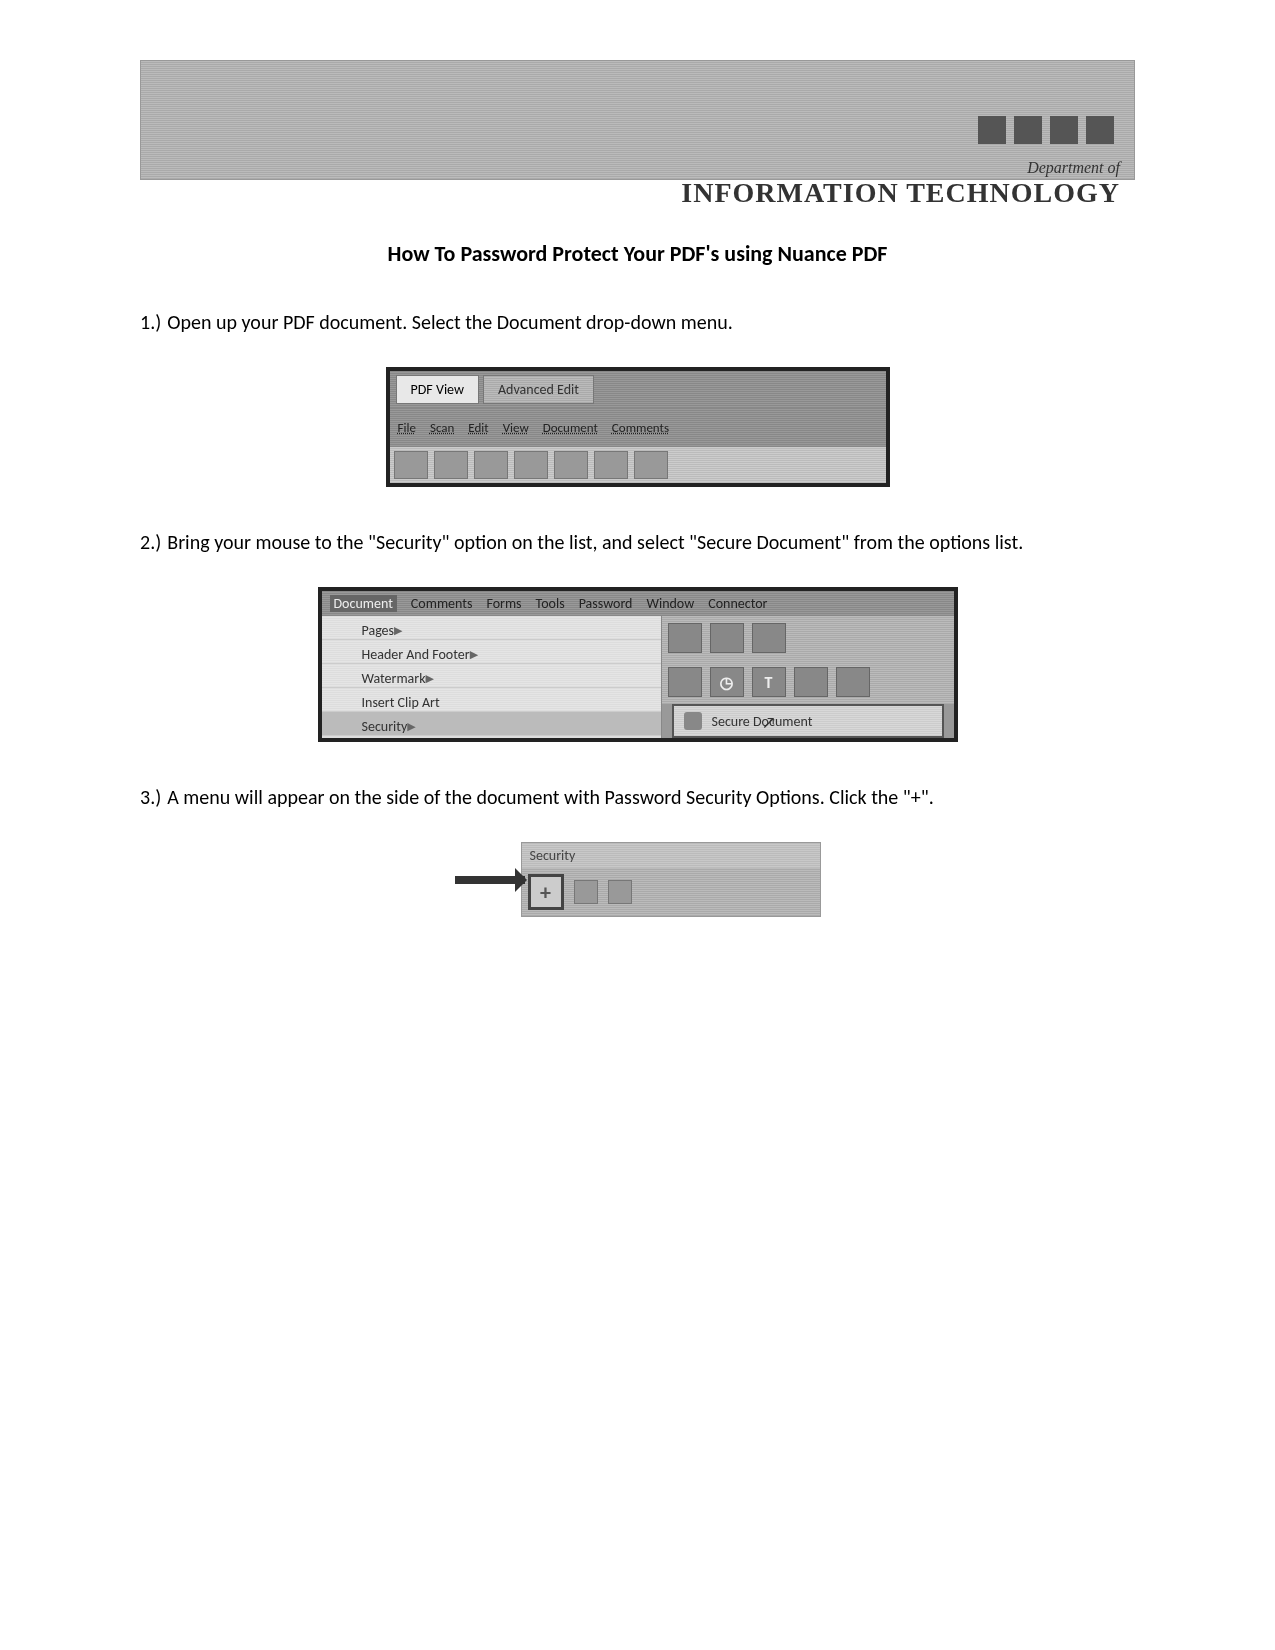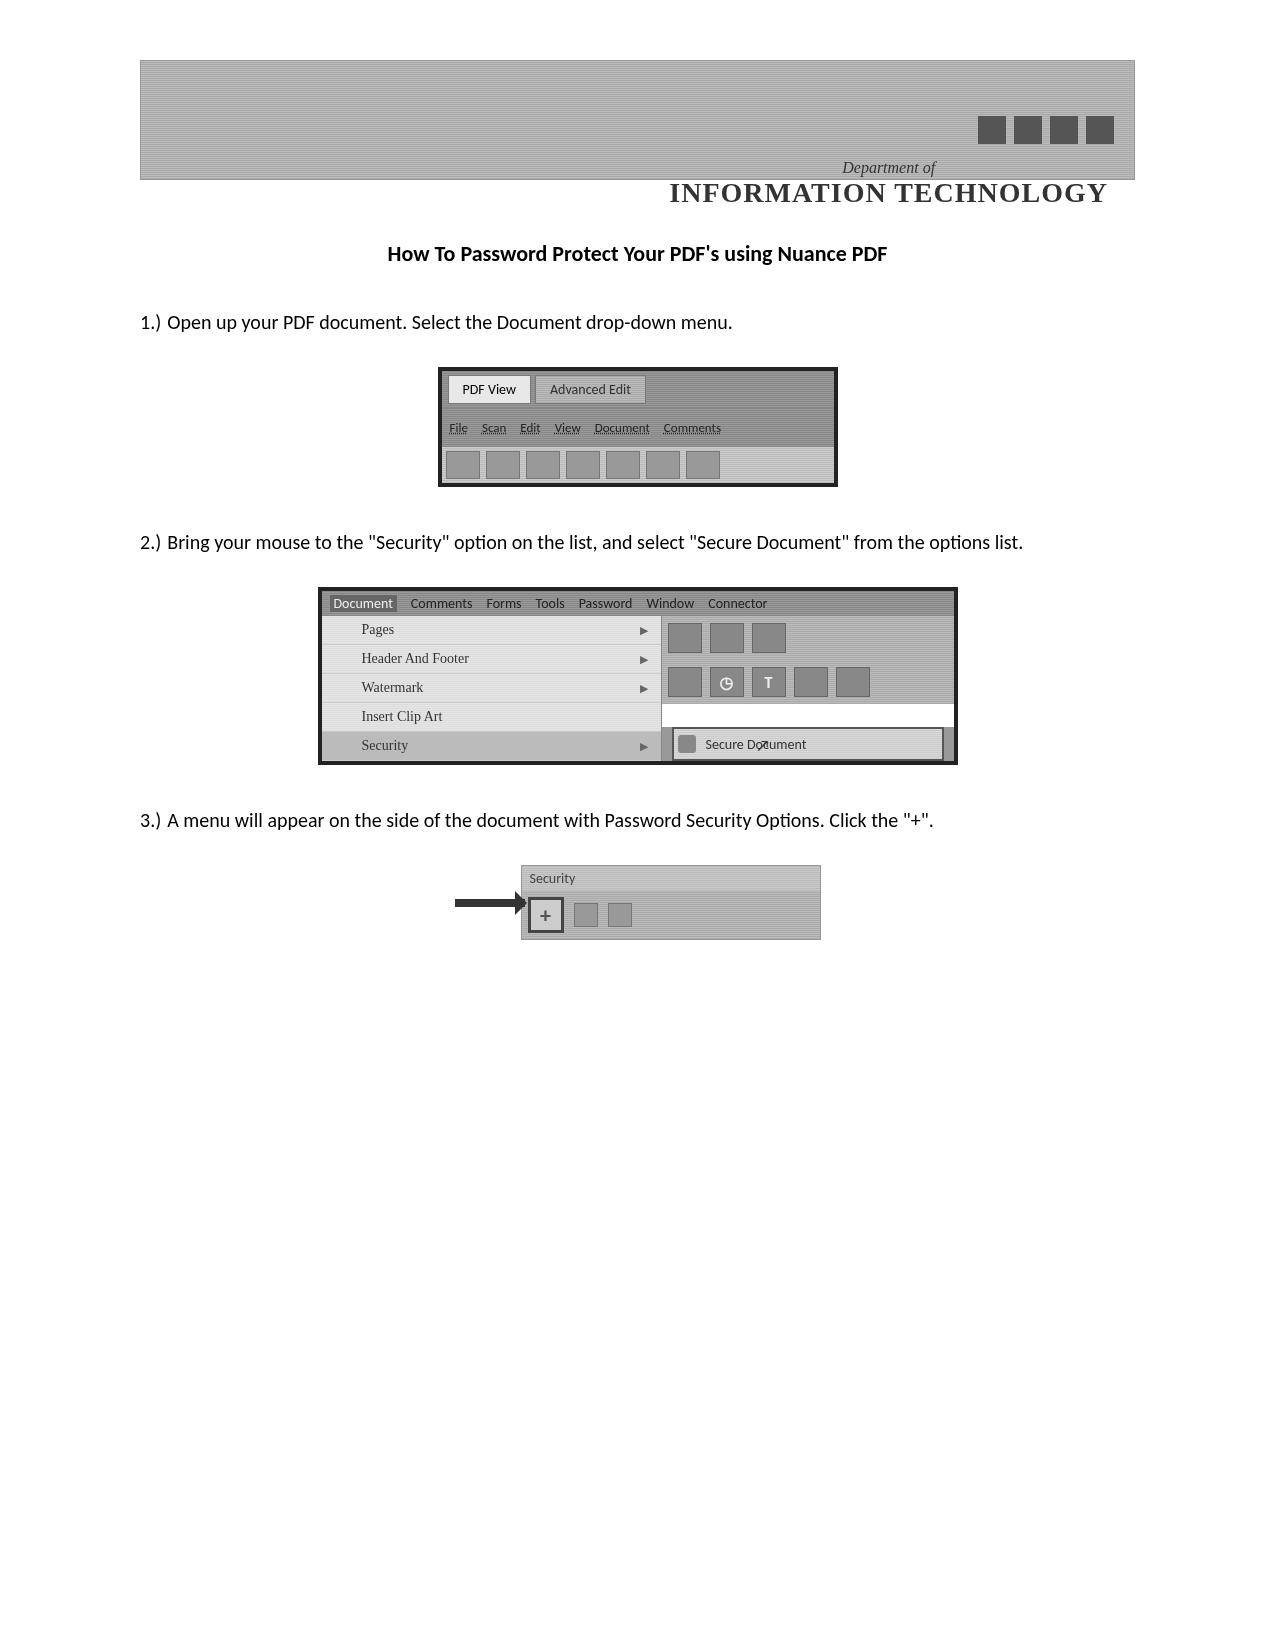--- a/index.html
+++ b/index.html
@@ -46,23 +46,23 @@
     .tagline {
       font-family: Georgia, serif;
       font-style: italic;
       color: #333;
       font-size: 16px;
       margin-top: 2px;
       margin-left: 150px;
     }
     .banner-right {
       position: absolute;
-      right: 26px;
+      right: 14px;
       bottom: -30px;
-      text-align: center;
+      text-align: right;
     }
     .dept-of {
       font-family: Georgia, serif;
       font-style: italic;
       font-size: 16px;
       color: #333;
     }
     .dept-name {
       font-family: Georgia, serif;
       font-size: 28px;
@@ -98,21 +98,21 @@
       gap: 6px;
     }
     .step-num { flex-shrink: 0; }
     .step-body { flex: 1; }
     
     .shot {
       margin: 20px auto 40px;
       display: block;
     }
     .shot1 {
-      width: 400px;
+      width: 504px;
       border: 4px solid #222;
       background: #ef4444;
     }
     .tabrow {
       display: flex;
       background: repeating-linear-gradient(0deg,#888 0,#888 1px,#999 1px,#999 2px);
       padding: 4px 6px;
       gap: 4px;
     }
     .tab {
@@ -169,28 +169,26 @@
     .s2-body {
       display: flex;
     }
     .s2-drop {
       width: 340px;
       background: #ddd;
       border-right: 1px solid #888;
     }
     .s2-item {
       display:flex;
-      justify-content: space-between;
       align-items:center;
-      padding: 6px 12px 6px 40px;
+      padding: 6px 12px 0 40px;
       font-size: 14px;
       color: #333;
       border-bottom: 1px solid #ccc;
       background: repeating-linear-gradient(0deg,#ddd 0,#ddd 1px,#e5e5e5 1px,#e5e5e5 2px);
-      font-family: Liberation Serif, serif;
     }
     .s2-item .arrow { color:#666; font-size:11px; }
     .s2-item.hl {
       background: #bbb;
     }
     .s2-right {
       flex:1;
       display:flex;
       flex-direction:column;
     }
@@ -203,21 +201,21 @@
       width:34px;height:30px;background:#888;border:1px solid #666;
       display:flex;align-items:center;justify-content:center;color:#eee;font-weight:bold;
     }
     .s2-white {
       flex:1; background:#fff;
     }
     .s2-flyout {
       border:2px solid #555;
       background: repeating-linear-gradient(0deg,#ccc 0,#ccc 1px,#d8d8d8 1px,#d8d8d8 2px);
       margin: 0 10px;
-      padding:6px 4px;
+      padding:6px 10px;
       display:flex; gap:10px; align-items:center;
       font-size:14px; color:#333;
     }
     .s2-flyout .lock {
       width:18px;height:18px;background:#888;border-radius:3px;
     }
     .cursor-icon {
       position: relative; display:inline-block;
     }
     .cursor-icon::after {

